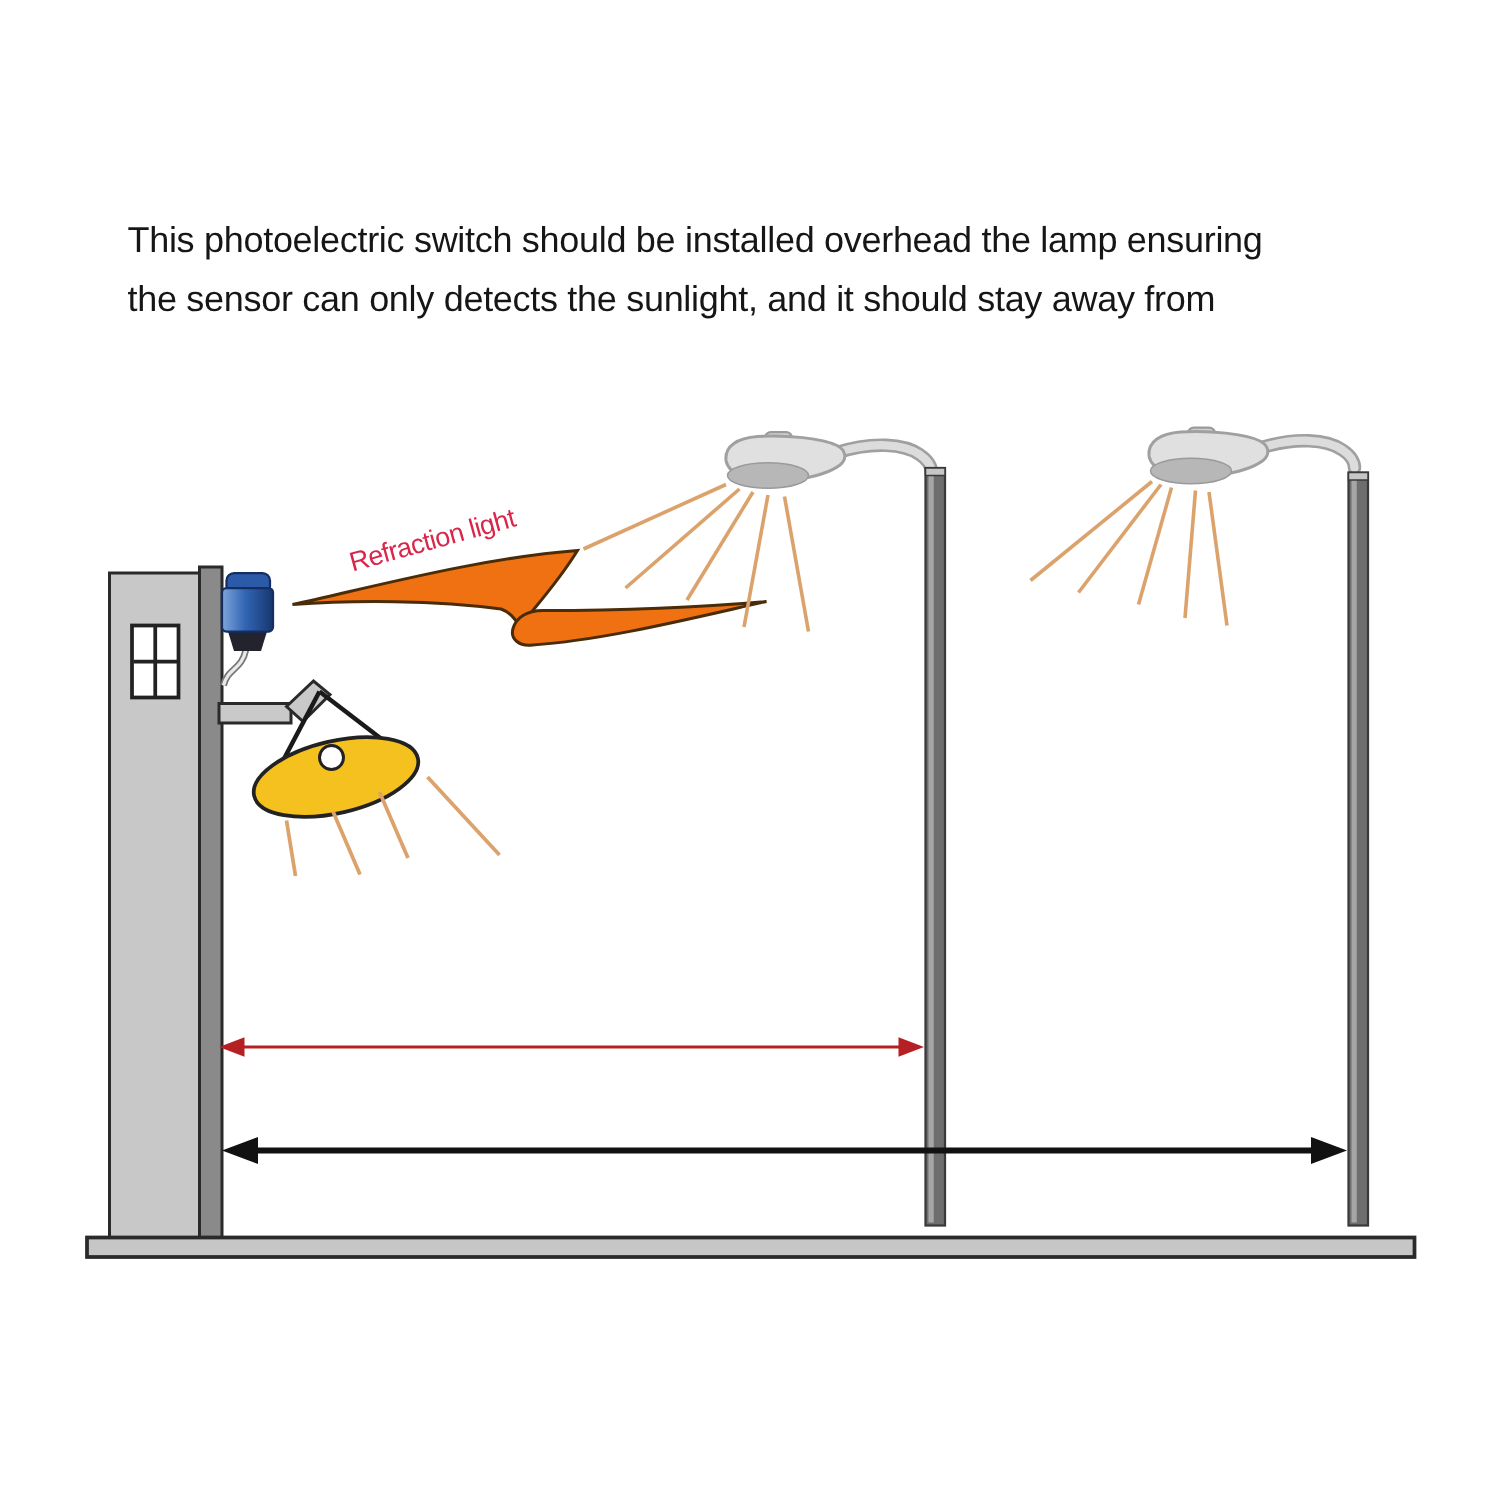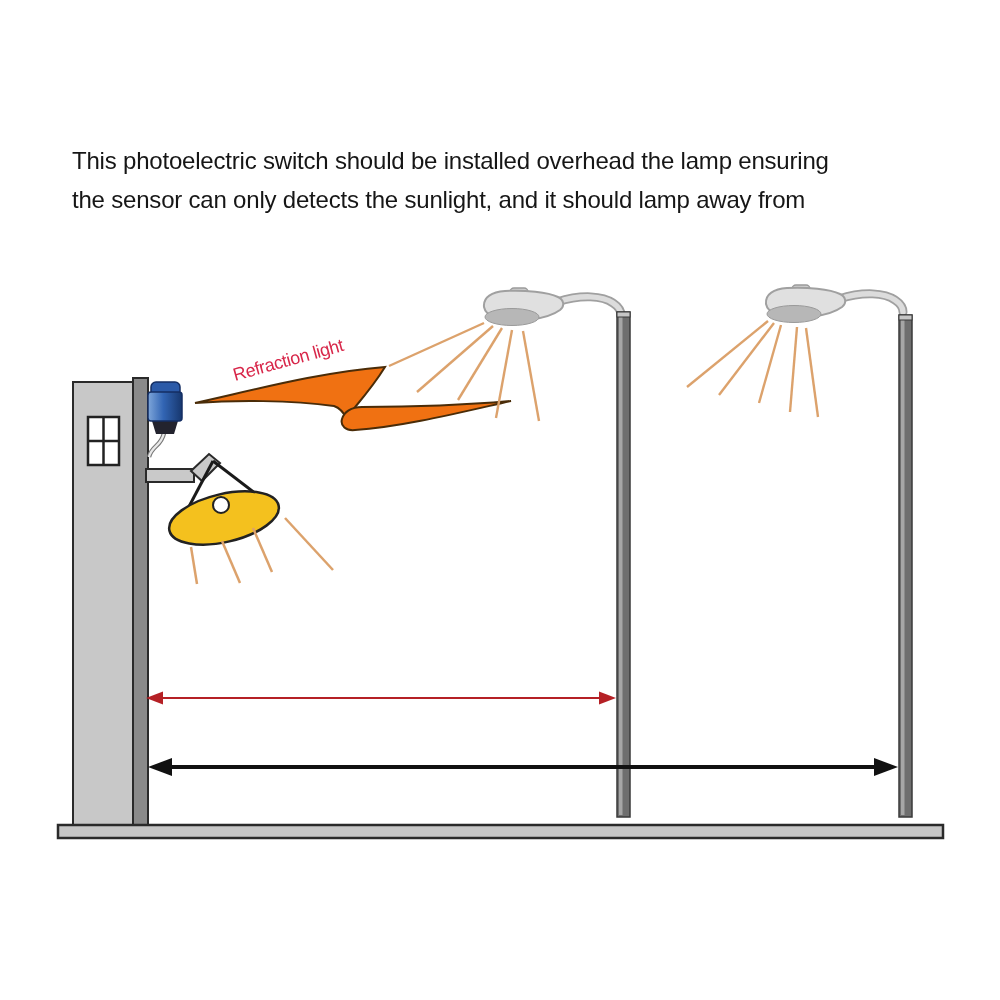--- a/index.html
+++ b/index.html
@@ -5,37 +5,37 @@
   html,body{margin:0;padding:0;background:#ffffff;}
   .canvas{
     position:relative;
     width:1000px;height:1000px;
     background:#ffffff;
     overflow:hidden;
     font-family:"Liberation Sans", sans-serif;
   }
   .instruction{
     position:absolute;
-    left:72px;top:142px;
+    left:85px;top:142px;
     width:840px;
     font-size:24px;
     line-height:38.5px;
     letter-spacing:-0.2px;
     color:#161616;
   }
   svg{position:absolute;left:0;top:0;}
 </style>
 </head>
 <body>
 
 <div class="canvas">
 
   <div class="instruction">
     <div>This photoelectric switch should be installed overhead the lamp ensuring</div>
-    <div>the sensor can only detects the sunlight, and it should lamp away from</div>
+    <div>the sensor can only detects the sunlight, and it should stay away from</div>
   </div>
 
   <svg width="1000" height="1000" viewBox="0 0 1000 1000">
     <defs>
       <linearGradient id="blueGrad" x1="0" y1="0" x2="1" y2="0">
         <stop offset="0" stop-color="#7ea6da"></stop>
         <stop offset="0.45" stop-color="#3265b4"></stop>
         <stop offset="1" stop-color="#17376e"></stop>
       </linearGradient>
     </defs>

